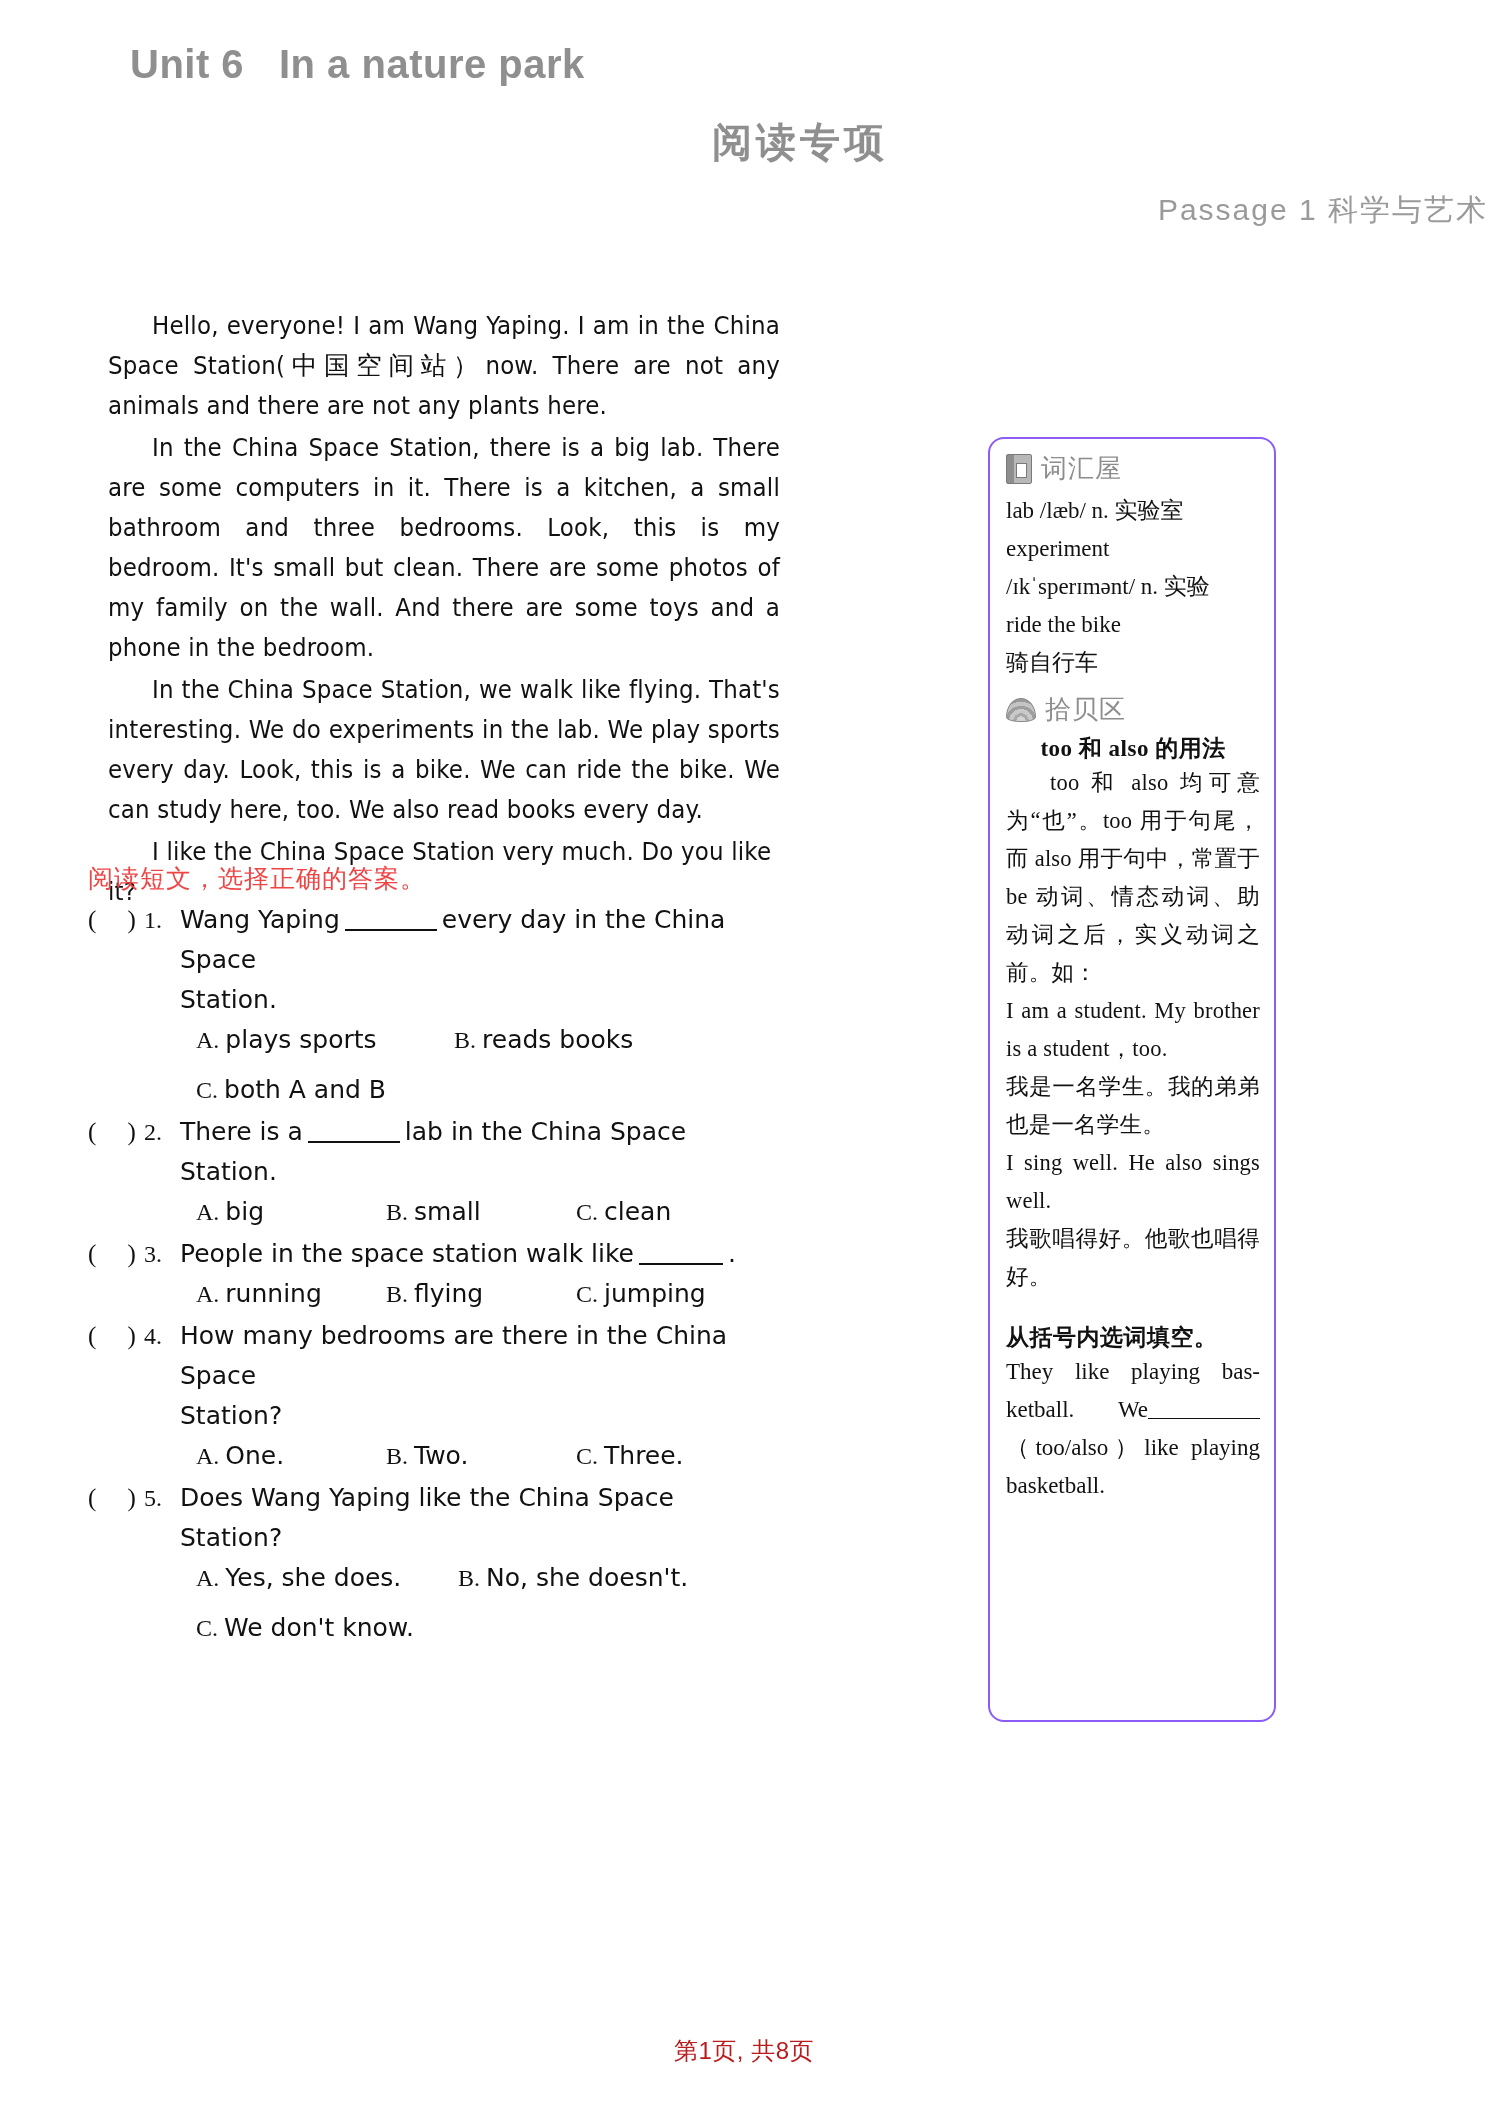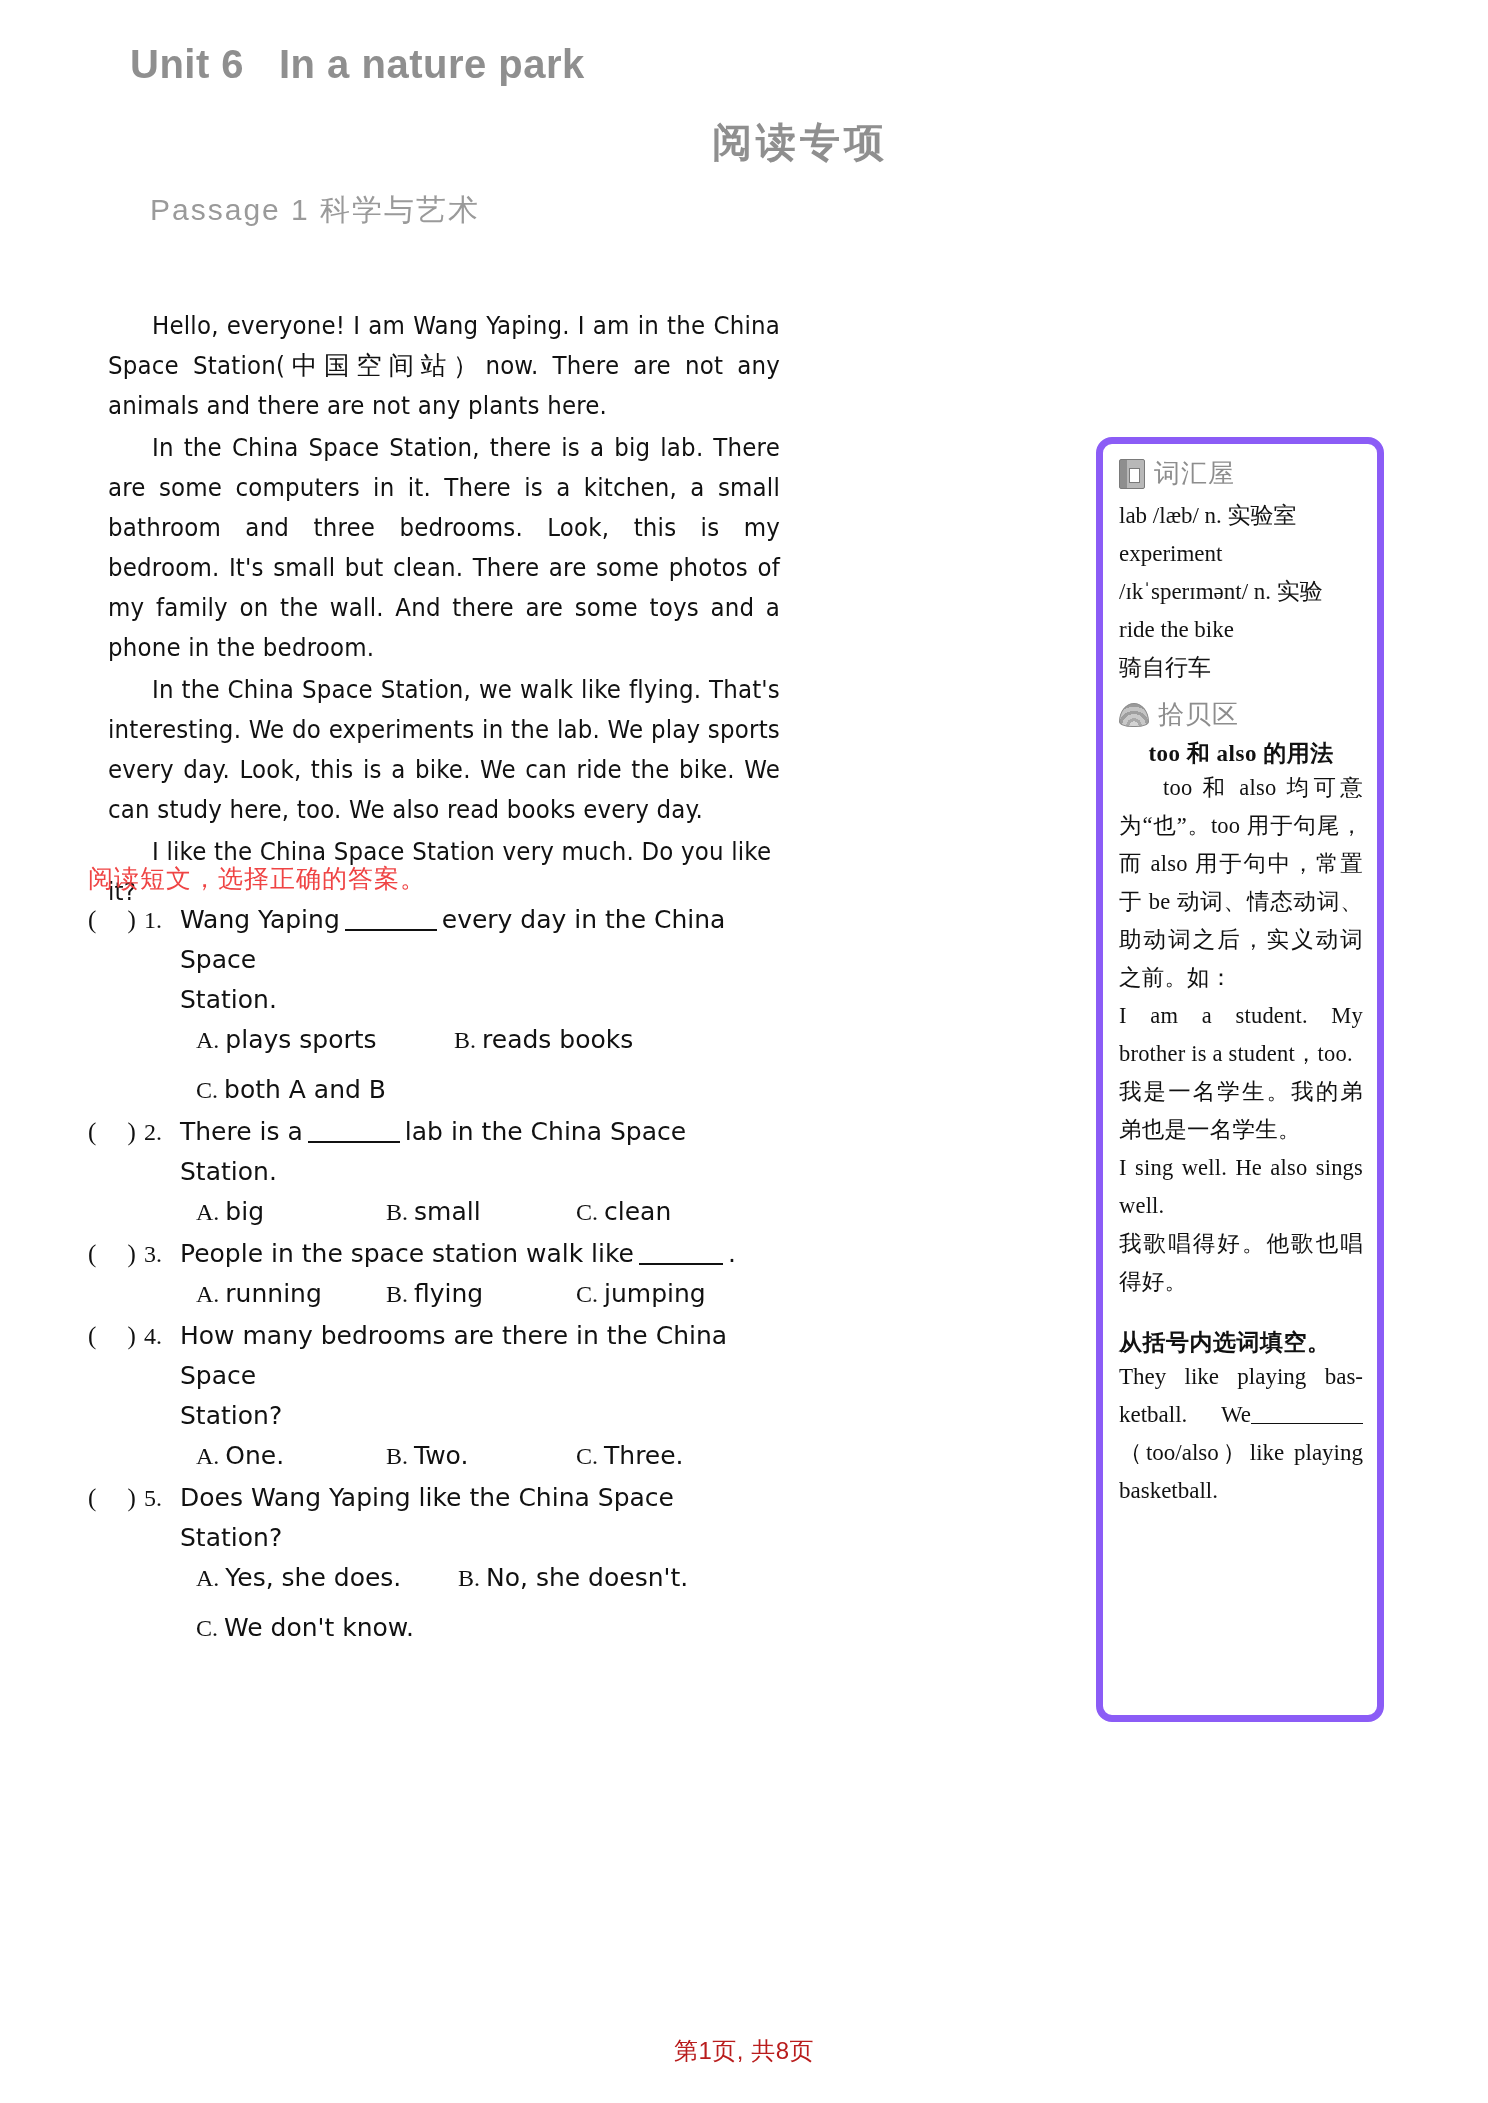--- a/index.html
+++ b/index.html
@@ -46,21 +46,21 @@
     font-size: 40px;
     color: #8f8f8f;
     letter-spacing: 4px;
     padding-left: 112px;
   }
   .passage-title {
     position: absolute;
     left: 0;
     right: 0;
     top: 190px;
-    text-align: left;
+    text-align: right;
     font-family: "Liberation Sans", sans-serif;
     font-size: 30px;
     color: #9a9a9a;
     letter-spacing: 2px;
     padding-left: 150px;
   }
 
   
   .main-col {
     position: absolute;
@@ -157,25 +157,25 @@
     margin-right: 6px;
   }
   .opts.w3 .opt { width: 190px; }
   .opts.w2 .opt { width: 258px; }
   .opts.w2b .opt { width: 262px; }
   .opts.w1 .opt { width: auto; margin-top: 10px; }
 
   
   .sidebar {
     position: absolute;
-    left: 1096px;
+    left: 988px;
     top: 437px;
     width: 288px;
     height: 1285px;
-    border: 7px solid #8b5cf6;
+    border: 2px solid #8b5cf6;
     border-radius: 16px;
     box-sizing: border-box;
     background: #fff;
     padding: 12px 14px 22px 16px;
     overflow: hidden;
   }
   .sb-head {
     display: flex;
     align-items: center;
     gap: 9px;

